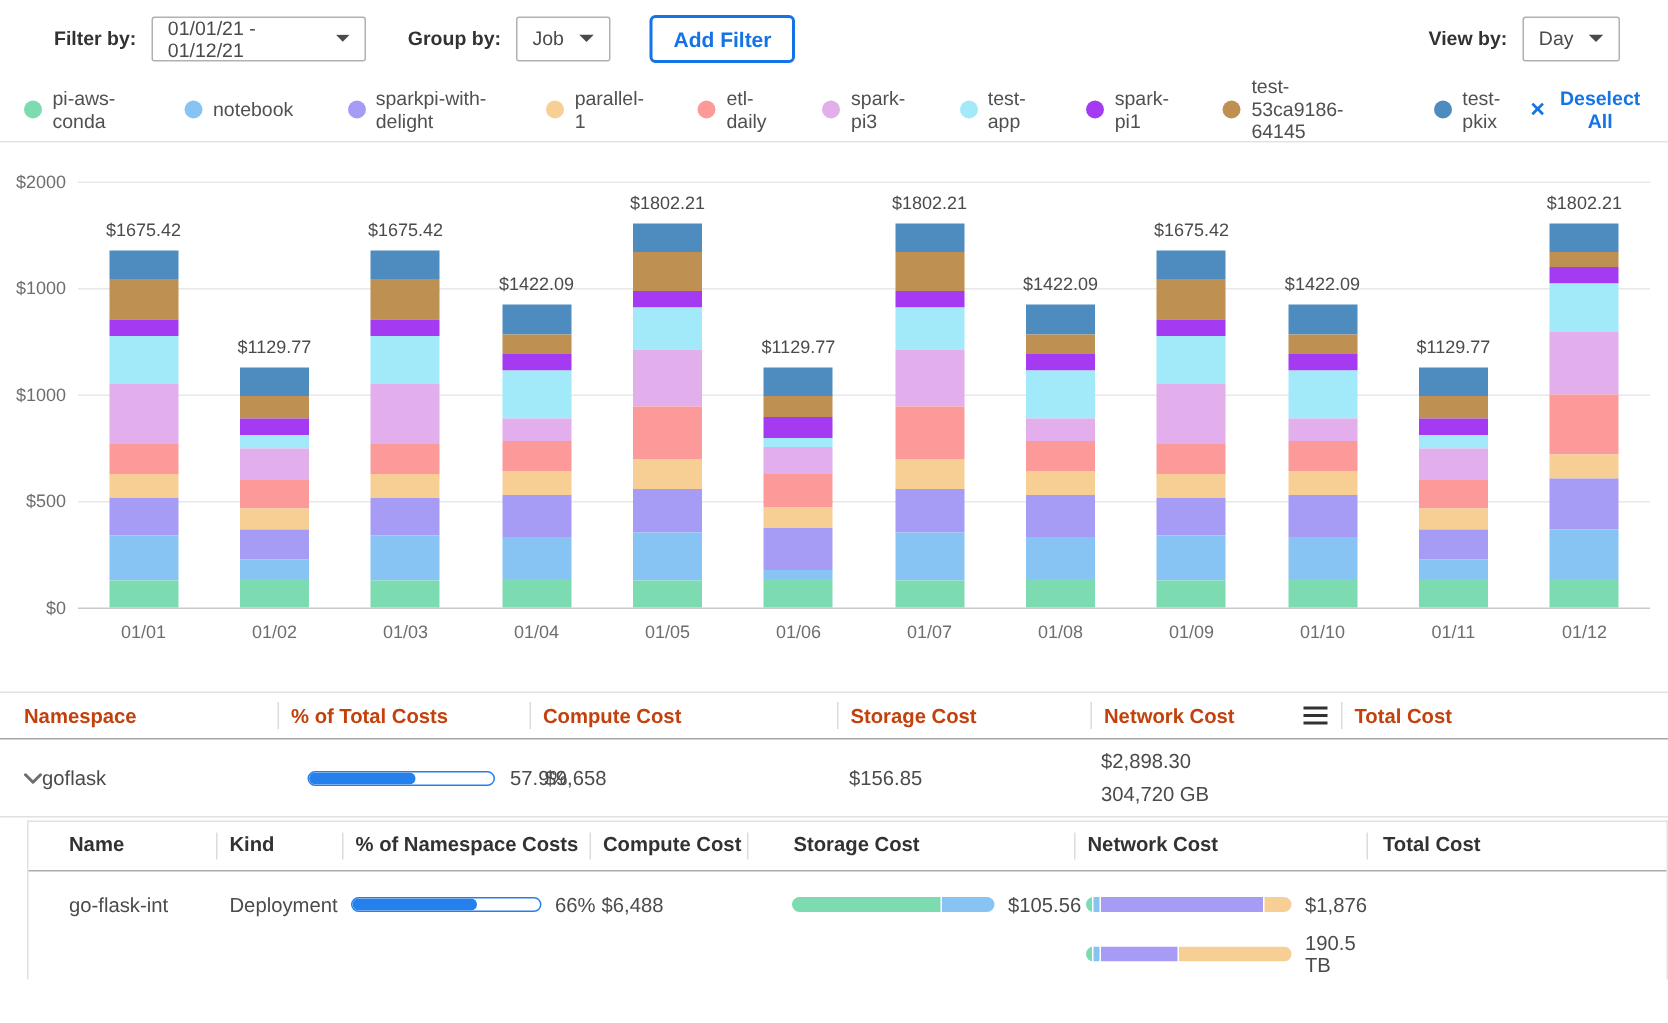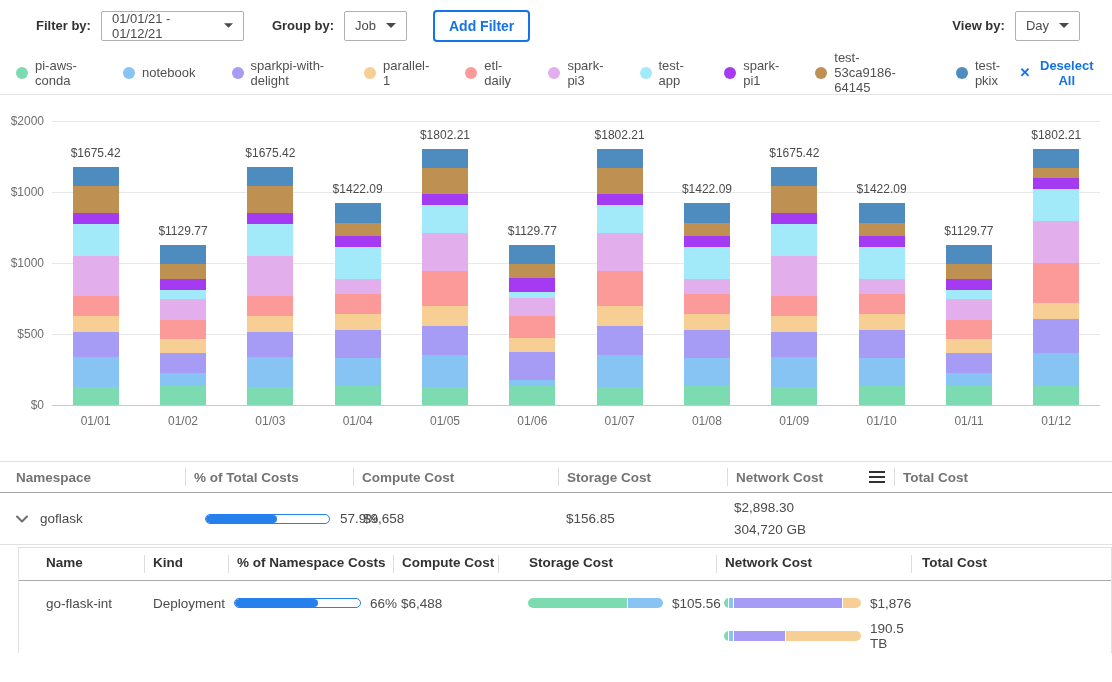--- a/index.html
+++ b/index.html
@@ -37,28 +37,28 @@
   .gridwrap{position:absolute;inset:0}
   .grid{position:absolute;left:0;right:0;height:1px;background:#e8e8e8}
   .grid.zero{background:#c9c9c9}
   .bars{position:absolute;inset:0;display:flex;z-index:1}
   .bar-group{flex:1;position:relative;display:flex;align-items:flex-end;justify-content:center}
   .bar-stack{width:46px;display:flex;flex-direction:column-reverse}
   .bar-label{position:absolute;left:-20px;right:-20px;text-align:center;font-size:12px;color:#4b4b4b;white-space:nowrap}
   .xlabel{position:absolute;top:calc(100% + 9px);left:0;right:0;text-align:center;font-size:12px;color:#6e6e6e}
 
   
-  .t-head{display:grid;grid-template-columns:185px 168px 205px 169px 167px 1fr;height:32px;border-top:1px solid #e1e1e1;border-bottom:1px solid #a6a6a6;align-items:center;font-weight:bold;font-size:13.5px;color:#737373}
+  .t-head{display:grid;grid-template-columns:185px 168px 205px 169px 167px 1fr;height:32px;border-top:1px solid #e1e1e1;border-bottom:1px solid #a6a6a6;align-items:center;font-weight:bold;font-size:13.5px;color:#c2410c}
   .t-head>div{display:flex;align-items:center;height:18px;padding-left:8px;border-left:1px solid #dcdcdc}
   .t-head>div:first-child{border-left:none;padding-left:16px}
   .net-head{justify-content:space-between;padding-right:8px}
   .burger{cursor:pointer}
   .t-row{display:grid;grid-template-columns:185px 168px 205px 169px 167px 1fr;min-height:50px;align-items:center;border-bottom:1px solid #e1e1e1;font-size:13.5px;color:#4b4b4b}
   .t-row .cell{padding-left:8px}
-  .ns-cell{display:flex;align-items:center;gap:12px;padding-left:16px !important}
+  .ns-cell{display:flex;align-items:center;gap:0;padding-left:16px !important}
   .chev{cursor:pointer;flex:0 0 auto}
   .pct-cell{display:flex;align-items:center;gap:10px;padding-left:20px !important}
   .progress{width:125px;height:10px;border:1px solid #2680eb;border-radius:6px;background:#fff;overflow:hidden;flex:0 0 auto}
   .progress>span{display:block;height:100%;background:#2680eb;border-radius:5px}
   .net-cell{line-height:1.6;padding:4px 0 4px 7px !important}
   .cell.compute{padding-left:10px !important}
   .cell.total{padding-left:10px !important}
 
   
   .subtable{margin-left:18px;margin-top:2px;border:1px solid #e1e1e1;border-bottom:none}

